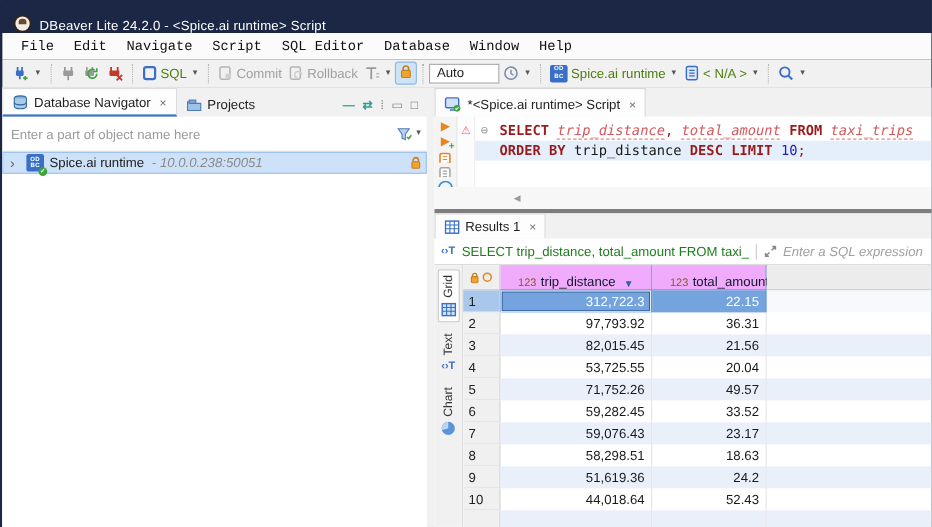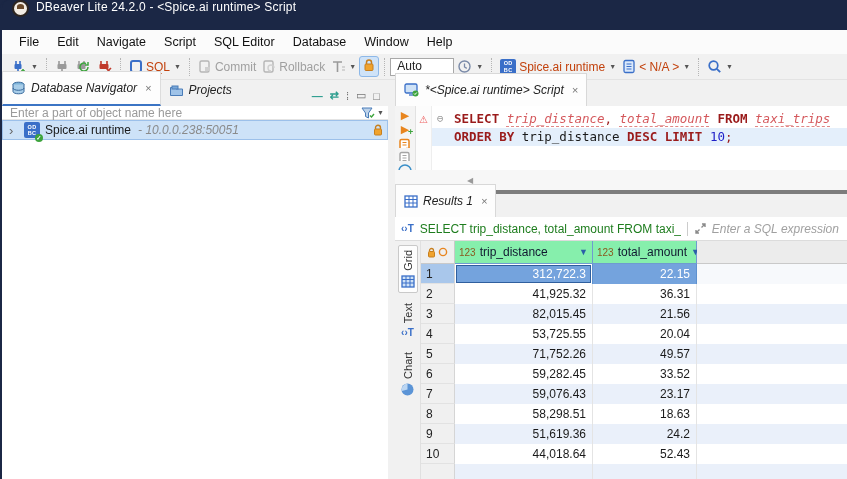--- a/index.html
+++ b/index.html
@@ -2,62 +2,62 @@
 <html><head>
 <meta charset="utf-8">
 <style>
   * { margin:0; padding:0; box-sizing:border-box; }
   html,body { width:847px; height:479px; overflow:hidden; background:#1b2745;
               font-family:"Liberation Sans", sans-serif; }
   .window { position:relative; width:847px; height:479px; background:#1b2745;
             border-left:2px solid #1b2745; border-radius:8px 0 0 0; overflow:hidden; }
 
   
-  .titlebar { height:30px; background:#1b2745; display:flex; align-items:flex-start;
+  .titlebar { height:30px; background:#1b2745; display:flex; align-items:flex-end;
               padding-left:10px; border-radius:8px 0 0 0; }
   .app-icon { width:17px; height:17px; border-radius:50%; background:#f3ede4;
               border:2px solid #2e2620; margin-right:7px; position:relative; flex:0 0 auto;}
   .app-icon::after{ content:""; position:absolute; left:3px; top:2px; width:7px; height:5px;
               background:#6b4a2b; border-radius:50% 50% 0 0;}
   .title { color:#ffffff; font-size:12px; letter-spacing:.2px; }
 
   
   .menubar { height:24px; background:#fbfbfb; display:flex; align-items:center;
-             padding-left:8px; font-size:12.5px; color:#111; }
+             padding-left:8px; font-size:12.5px; color:#111;font-family:Liberation Mono, monospace; }
   .menu-item { padding:3px 9px; cursor:default; }
 
   
   .toolbar { height:26px; background:#f1f1f1; display:flex; align-items:center;
              padding-left:6px; font-size:12px; color:#333; border-bottom:1px solid #e3e3e3;}
   .tb-sep { width:1px; height:18px; border-left:1px dotted #b5b5b5; margin:0 5px; }
   .tb-btn { display:flex; align-items:center; gap:3px; padding:2px 3px; border-radius:3px; }
   .tb-btn svg { display:block; }
-  .tb-label { color:#c2410c; }
+  .tb-label { color:#4d7c0f; }
   .tb-label.disabled { color:#a0a0a0; }
   .dd { font-size:7px; color:#555; margin-left:1px; }
   .tb-lock-active { background:#cfe3f8; border:1px solid #8db8e8; border-radius:3px; padding:1px 3px; }
   .combo { background:#fff; border:1px solid #a8a8a8; width:64px; height:18px;
            font-size:12px; color:#222; display:flex; align-items:flex-start; padding-left:6px; }
   .odbc-badge { width:16px; height:16px; background:#3a6fc8; border-radius:2px; color:#fff;
                 font-size:5.5px; font-weight:bold; line-height:1.15; display:flex; flex-direction:column;
                 align-items:center; justify-content:center; letter-spacing:.3px; flex:0 0 auto;}
 
   
   .main { display:flex; height:399px; background:#f1f1f1; }
 
   
   .left-panel { width:386px; background:#fff; display:flex; flex-direction:column; }
   .lp-tabstrip { height:26px; background:#f1f1f1; display:flex; align-items:flex-end; font-size:12px; }
-  .tab { display:flex; align-items:center; gap:5px; padding:16px 8px; height:26px; color:#222;font-style:italic; }
+  .tab { display:flex; align-items:flex-end; gap:5px; padding:4px 8px; height:26px; color:#222; }
   .tab.active-underline { background:#fdfdfd; border:1px solid #dcdcdc; border-bottom:2px solid #3b74c4; }
   .tab .close { color:#777; font-size:11px; margin-left:3px; }
   .lp-strip-actions { margin-left:auto; display:flex; align-items:center; gap:7px; padding:0 8px 4px 0;
                       color:#777; font-size:11px; }
   .teal { color:#2e9e8f; font-weight:bold; }
-  .filter-row { height:14px; border-bottom:1px solid #e4e4e4; display:flex; align-items:center;
+  .filter-row { height:32px; border-bottom:1px solid #e4e4e4; display:flex; align-items:center;
                 padding:0 4px 0 8px; font-size:12px; }
   .filter-placeholder { color:#9a9a9a; flex:1; }
   .tree { flex:1; background:#fff; position:relative; }
   .tree-row { height:20px; display:flex; align-items:center; gap:5px; padding:0 4px 0 6px;
               font-size:12px; background:#cde2f8; border:1px solid #9cc0ea; }
   .tree-expander { color:#666; font-size:13px; width:10px; }
   .tree-label { color:#1a1a1a; }
   .tree-detail { color:#8a8a8a; font-style:italic; margin-left:2px; }
   .tree-lock { margin-left:auto; }
   .badge-check { position:relative; }
@@ -112,22 +112,22 @@
                flex-direction:column; align-items:center; padding-top:4px; gap:6px; }
   .side-tab { display:flex; flex-direction:column; align-items:center; gap:4px; padding:4px 2px; }
   .side-tab.selected { background:#fdfdfd; border:1px solid #c9c9c9; border-radius:2px; }
   .side-label { writing-mode:vertical-rl; transform:rotate(180deg); font-size:11px; color:#333; }
 
   .grid { flex:1; overflow:hidden; background:#fff; font-size:12px; }
   .g-row { display:flex; height:20px; }
   .g-head { height:23px; }
   .g-corner { width:34px; background:#efefef; border-right:1px solid #c9c9c9; border-bottom:1px solid #c9c9c9;
               display:flex; align-items:center; justify-content:center; gap:2px; }
-  .g-colhead { background:#86efac; border-right:1px solid #6f9bcf; border-bottom:1px solid #6f9bcf;
-               display:flex; align-items:center; padding:0 4px; gap:4px; color:#101830; }
+  .g-colhead { background:#f0abfc; border-right:1px solid #6f9bcf; border-bottom:1px solid #6f9bcf;
+               display:flex; align-items:flex-end; padding:0 16px; gap:4px; color:#101830; }
   .g-colhead .typ { color:#8a5a20; font-size:10px; }
   .g-colhead .sort { margin-left:auto; color:#2b5fa8; font-size:9px; }
   .g-headfill { flex:1; background:#ececec; border-bottom:1px solid #c9c9c9; }
   .g-num { width:34px; background:#f0f0f0; border-right:1px solid #d5d5d5; border-bottom:1px solid #e2e2e2;
            padding-left:5px; display:flex; align-items:center; color:#222; }
   .g-cell { border-right:1px solid #e4e4e4; display:flex; align-items:center; justify-content:flex-end;
             padding-right:6px; color:#1a1a1a; }
   .c1 { width:138px; } .c2 { width:104px; }
   .g-fill { flex:1; }
   .stripe { background:#eaf0fa; }
@@ -429,21 +429,21 @@
                 <div class="g-headfill g-head"></div>
               </div>
               <div class="g-row row-sel">
                 <div class="g-num">1</div>
                 <div class="g-cell c1 cell-focus">312,722.3</div>
                 <div class="g-cell c2">22.15</div>
                 <div class="g-fill"></div>
               </div>
               <div class="g-row">
                 <div class="g-num">2</div>
-                <div class="g-cell c1">41,925.32</div>
+                <div class="g-cell c1">97,793.92</div>
                 <div class="g-cell c2">36.31</div>
                 <div class="g-fill"></div>
               </div>
               <div class="g-row">
                 <div class="g-num">3</div>
                 <div class="g-cell c1 stripe">82,015.45</div>
                 <div class="g-cell c2 stripe">21.56</div>
                 <div class="g-fill stripe"></div>
               </div>
               <div class="g-row">

